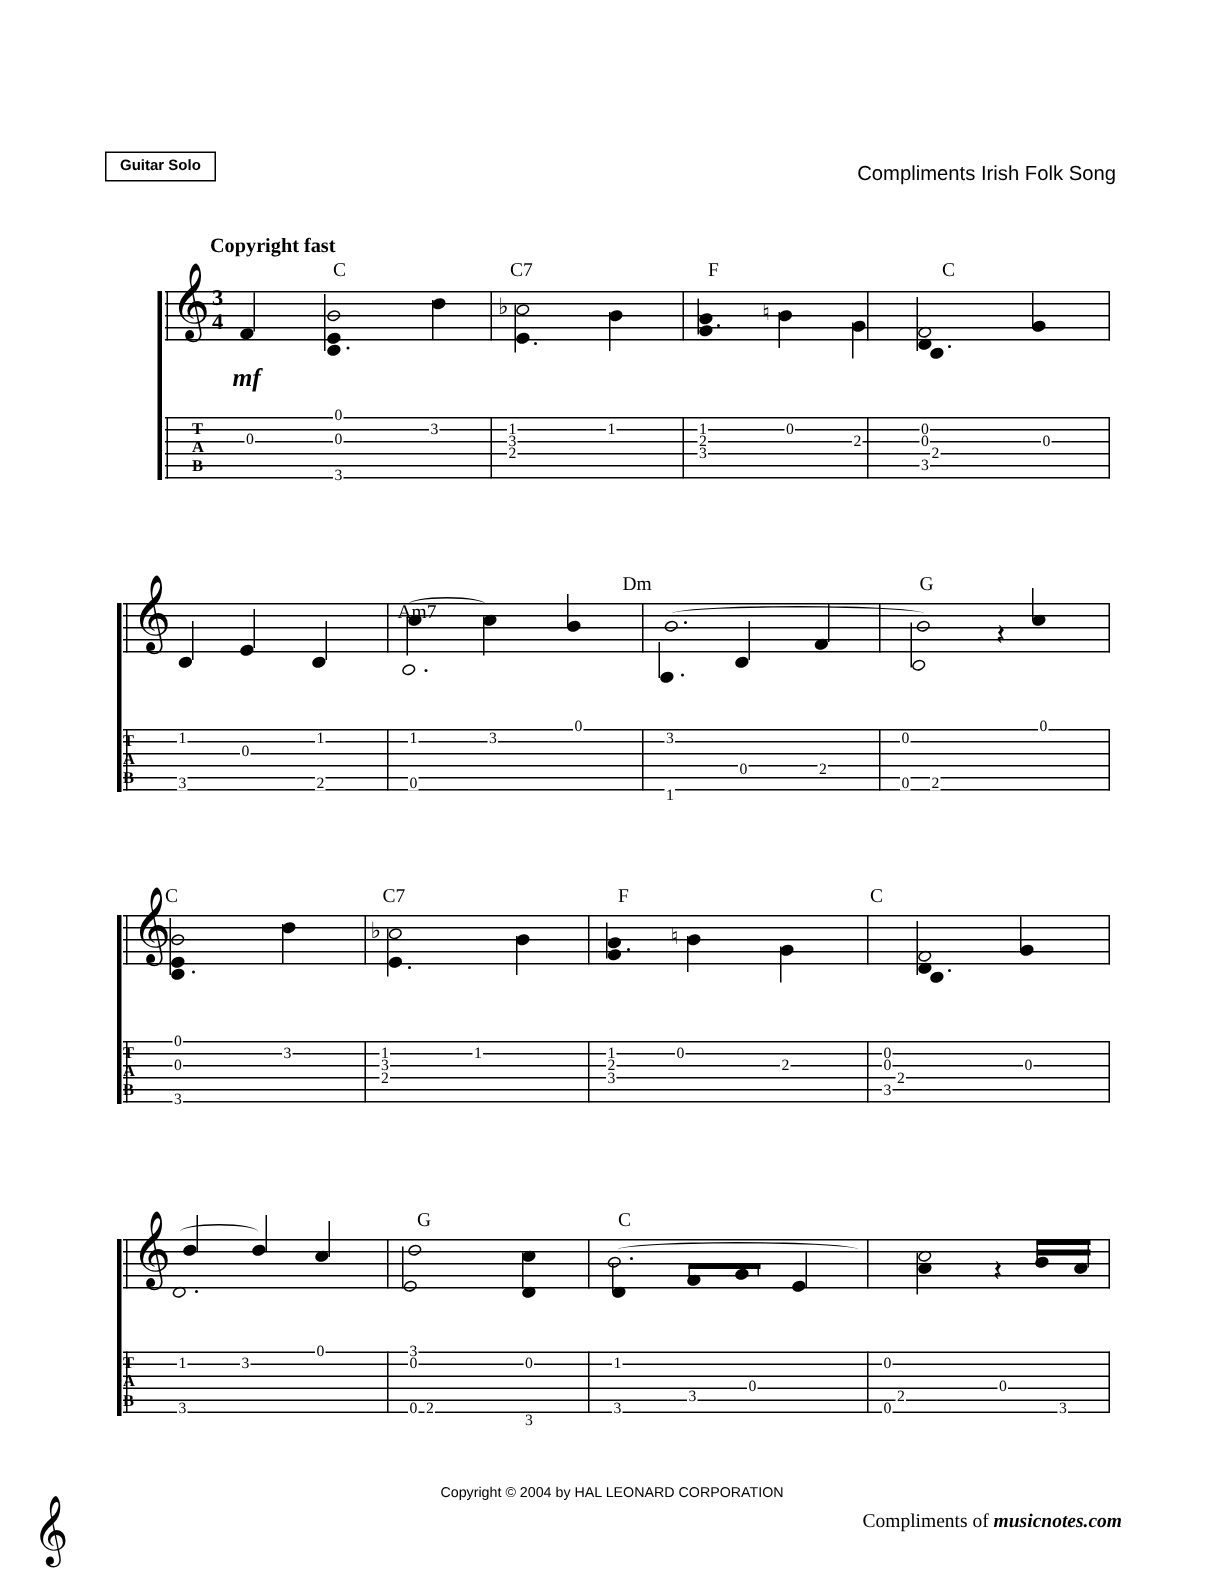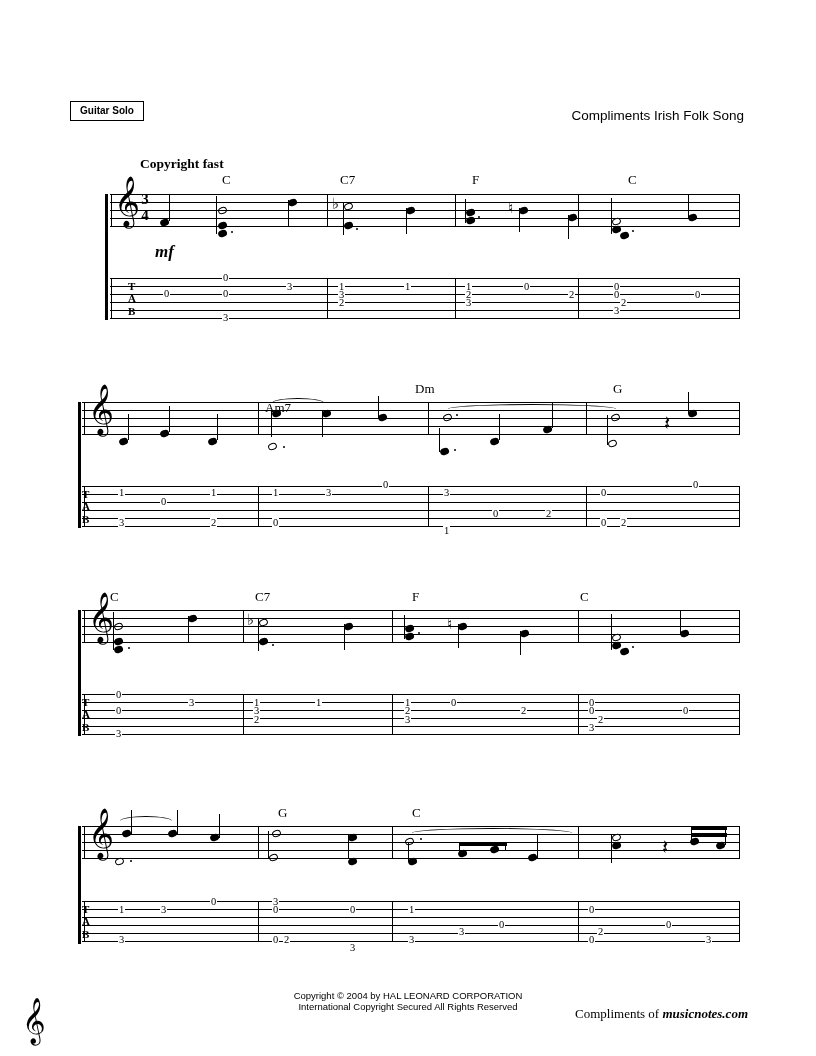--- a/index.html
+++ b/index.html
@@ -604,21 +604,20 @@
     <div class="tabnum" style="left:498px; top:920px;">0</div>
     <div class="tabnum" style="left:588px; top:905px;">0</div>
     <div class="tabnum" style="left:597px; top:927px;">2</div>
     <div class="tabnum" style="left:588px; top:935px;">0</div>
     <div class="tabnum" style="left:665px; top:920px;">0</div>
     <div class="tabnum" style="left:705px; top:935px;">3</div>
   </div>
 
   <div class="copyright">
     <div>Copyright © 2004 by HAL LEONARD CORPORATION</div>
-    <div>International Copyright Secured    All Rights Reserved</div>
   </div>
 
   <div class="footer-clef">𝄞</div>
 
   <div class="compliments">
     <span>Compliments of </span><b>musicnotes.com</b>
   </div>
 
 </div>
 

